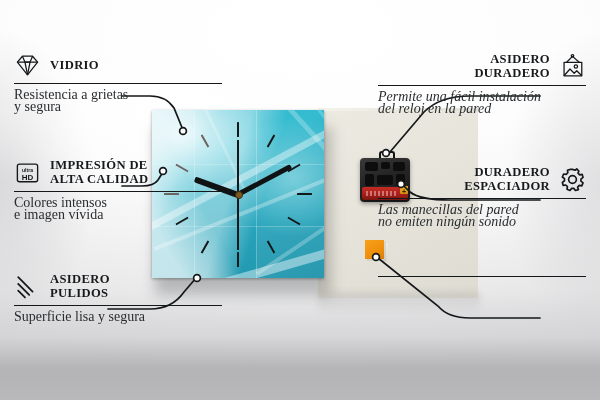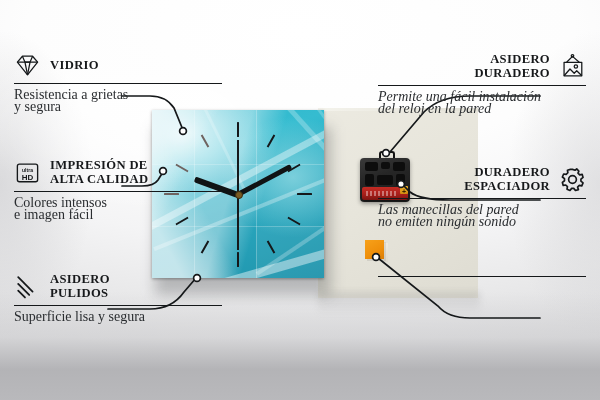--- a/index.html
+++ b/index.html
@@ -290,21 +290,21 @@
       <span class="ico">
         <svg viewBox="0 0 32 32">
           <rect x="4" y="6" width="24" height="21" rx="2.5" fill="none" stroke="#15181a" stroke-width="1.6"></rect>
           <text x="16" y="15" text-anchor="middle" font-family="Liberation Sans, sans-serif" font-size="6" font-weight="bold" fill="#15181a">ultra</text>
           <text x="16" y="24.5" text-anchor="middle" font-family="Liberation Sans, sans-serif" font-size="9.5" font-weight="bold" fill="#15181a">HD</text>
         </svg>
       </span>
       <span class="hd-txt"><span>IMPRESIÓN DE</span><br><span>ALTA CALIDAD</span></span>
     </div>
     <div class="rule"></div>
-    <div class="desc"><span>Colores intensos</span><br><span>e imagen fácil</span></div>
+    <div class="desc"><span>Colores intensos</span><br><span>e imagen vívida</span></div>
   </div>
 
   <div class="feat left" id="f-bordes">
     <div class="hd-row">
       <span class="ico">
         <svg viewBox="0 0 32 32">
             <g stroke="#15181a" stroke-width="2.1" stroke-linecap="round">
           <path d="M5,5 L22,22"></path>
               <path d="M5,13 L18,26"></path>
               <path d="M5,21 L13,29"></path>

